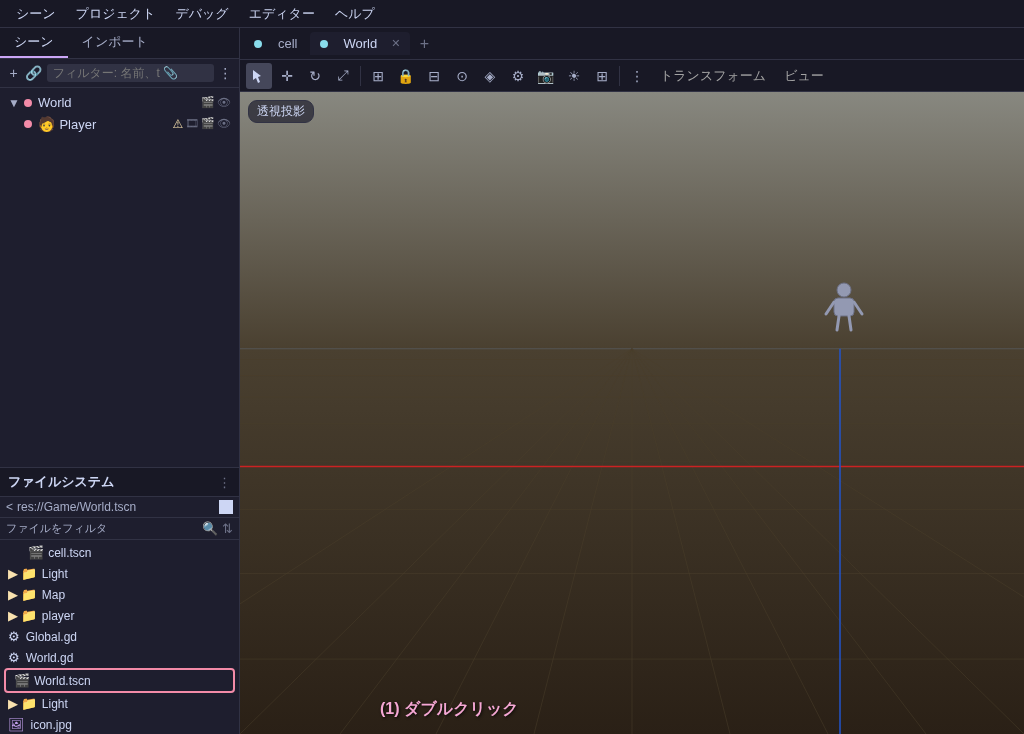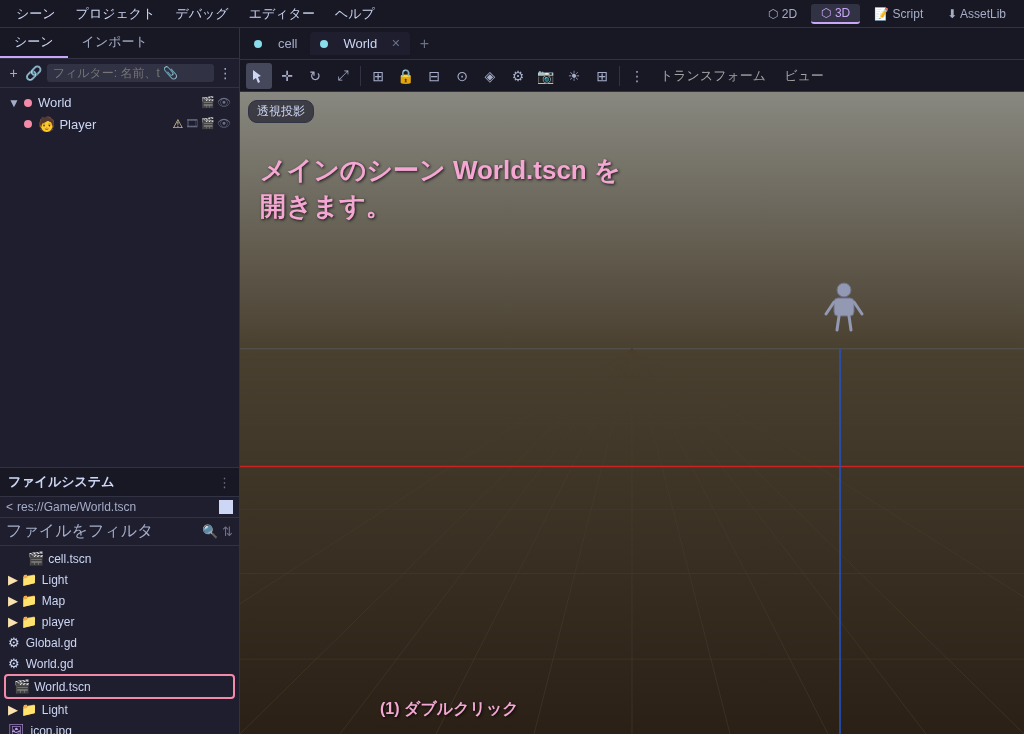--- a/index.html
+++ b/index.html
@@ -411,38 +411,20 @@
   </style>
 </head>
 <body>
 
 <div class="menu-bar">
   <span class="menu-item">シーン</span>
   <span class="menu-item">プロジェクト</span>
   <span class="menu-item">デバッグ</span>
   <span class="menu-item">エディター</span>
   <span class="menu-item">ヘルプ</span>
-  <div class="menu-right">
-    <button class="mode-btn">
-      <span>⬡</span>
-      <span>2D</span>
-    </button>
-    <button class="mode-btn active">
-      <span>⬡</span>
-      <span>3D</span>
-    </button>
-    <button class="mode-btn-script">
-      <span>📝</span>
-      <span>Script</span>
-    </button>
-    <button class="assetlib-btn">
-      <span>⬇</span>
-      <span>AssetLib</span>
-    </button>
-  </div>
 </div>
 
 <div class="main-layout">
 
   <div class="left-panel">
 
     <div class="scene-panel">
       <div class="panel-tabs">
         <div class="panel-tab active">シーン</div>
         <div class="panel-tab">インポート</div>
@@ -481,21 +463,21 @@
       <div class="fs-header">
         <span class="fs-title">ファイルシステム</span>
         <span class="fs-dots">⋮</span>
       </div>
       <div class="fs-path">
         <span style="cursor:pointer; color:#a6adc8;">&lt;</span>
         <span class="fs-path-text">res://Game/World.tscn</span>
         <div class="path-square"></div>
       </div>
       <div class="fs-filter">
-        <span style="color:#a6adc8; font-size:16px;">ファイルをフィルタ</span>
+        <span style="color:#a6adc8; font-size:11px;">ファイルをフィルタ</span>
         <span style="color:#6c7086; cursor:pointer; margin-left:auto;">🔍</span>
         <span style="color:#6c7086; cursor:pointer;">⇅</span>
       </div>
       <div class="fs-tree">
 
         <div class="fs-item">
           <span class="indent"></span>
           <span class="fs-scene-icon">🎬</span>
           <span>cell.tscn</span>
         </div>
@@ -632,23 +614,19 @@
         <svg width="40" height="50" viewBox="0 0 40 50" fill="none">
           <circle cx="20" cy="8" r="7" fill="#9399b2" stroke="#6c7086" stroke-width="1"></circle>
           <rect x="10" y="16" width="20" height="18" rx="4" fill="#9399b2" stroke="#6c7086" stroke-width="1"></rect>
           <line x1="10" y1="20" x2="2" y2="32" stroke="#9399b2" stroke-width="3" stroke-linecap="round"></line>
           <line x1="30" y1="20" x2="38" y2="32" stroke="#9399b2" stroke-width="3" stroke-linecap="round"></line>
           <line x1="15" y1="34" x2="13" y2="48" stroke="#9399b2" stroke-width="3" stroke-linecap="round"></line>
           <line x1="25" y1="34" x2="27" y2="48" stroke="#9399b2" stroke-width="3" stroke-linecap="round"></line>
         </svg>
       </div>
 
-      <div class="annotation-text">
-        <div>メインのシーン World.tscn を</div>
-        <div>開きます。</div>
-      </div>
 
       <div class="dblclick-label">(1) ダブルクリック</div>
 
     </div>
 
   </div>
 </div>
 
 </body></html>

